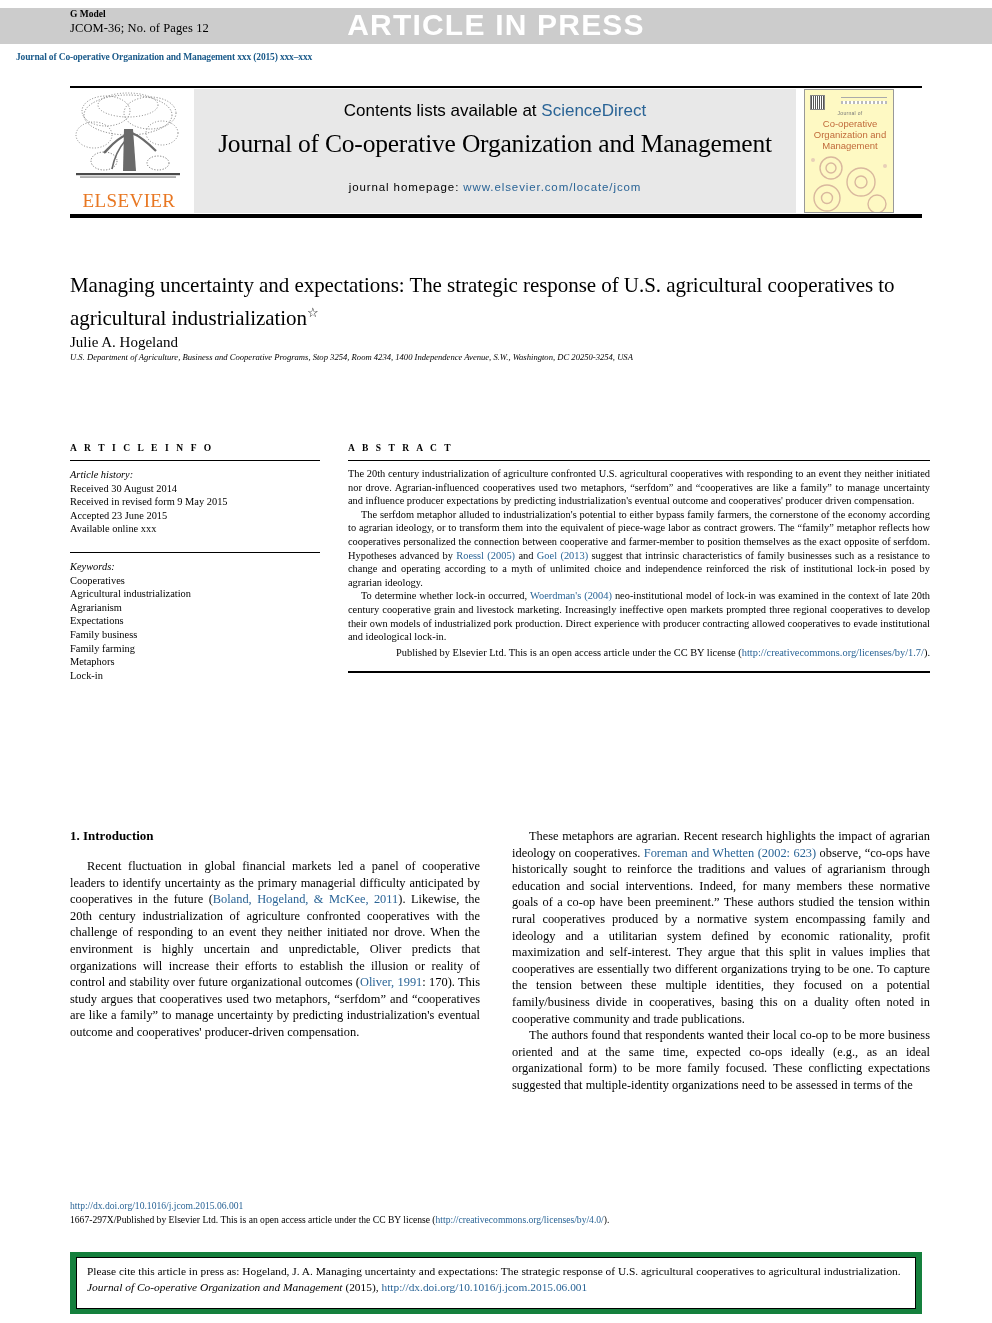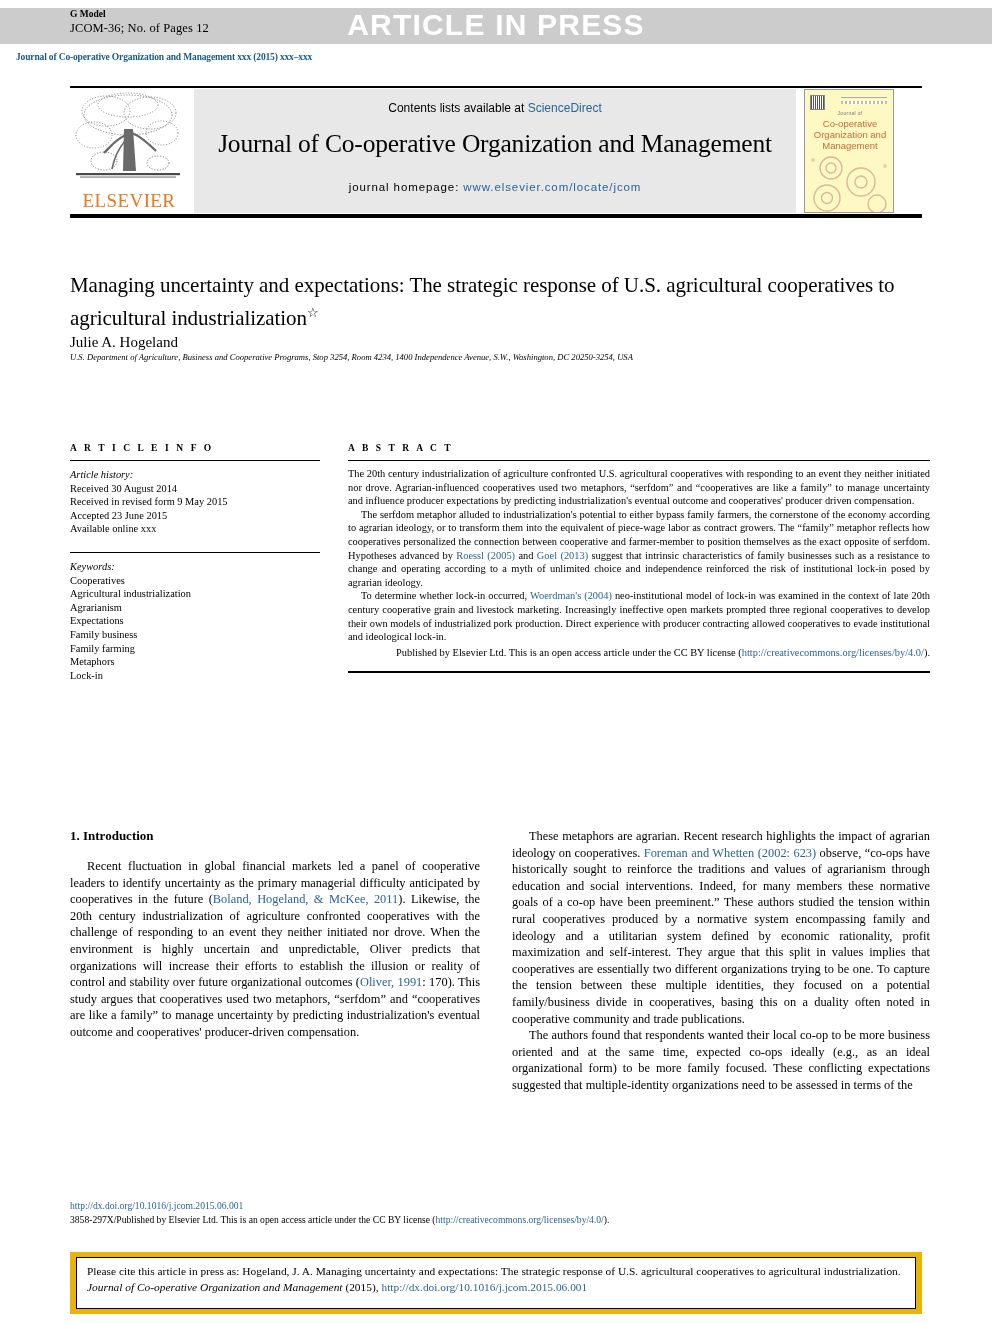--- a/index.html
+++ b/index.html
@@ -111,21 +111,21 @@
     width: 602px; height: 124px;
     background: #e8e8e8;
     box-sizing: border-box;
   }
   .contents-line {
     position: absolute;
     left: 0; top: 12px;
     width: 602px;
     text-align: center;
     font-family: "Liberation Sans", sans-serif;
-    font-size: 12px;
+    font-size: 17px;
     color: #000;
   }
   .contents-line .sd { color: #2a6496; }
   .journal-title {
     position: absolute;
     left: 0; top: 40px;
     width: 602px;
     text-align: center;
     font-family: "Liberation Serif", serif;
     font-size: 25.5px;
@@ -361,21 +361,21 @@
     color: #000;
   }
   .pub-footer .doi { color: #2a6496; }
 
   
   .cite-box {
     position: absolute;
     left: 70px; top: 1252px;
     width: 852px;
     height: 62px;
-    background: #eab308;
+    background: #15803d;
     box-sizing: border-box;
   }
   .cite-inner {
     position: absolute;
     left: 6px; top: 5px;
     width: 840px; height: 52px;
     background: #ffffff;
     border: 1px solid #000;
     box-sizing: border-box;
     padding: 6px 10px 0 10px;
@@ -491,38 +491,38 @@
     </div>
   </div>
 
   <div class="abs-col">
     <div class="sec-head">A B S T R A C T</div>
     <div class="hr-thin"></div>
     <div class="abs-body">
       <p class="first">The 20th century industrialization of agriculture confronted U.S. agricultural cooperatives with responding to an event they neither initiated nor drove. Agrarian-influenced cooperatives used two metaphors, “serfdom” and “cooperatives are like a family” to manage uncertainty and influence producer expectations by predicting industrialization's eventual outcome and cooperatives' producer driven compensation.</p>
       <p><span>The serfdom metaphor alluded to industrialization's potential to either bypass family farmers, the cornerstone of the economy according to agrarian ideology, or to transform them into the equivalent of piece-wage labor as contract growers. The “family” metaphor reflects how cooperatives personalized the connection between cooperative and farmer-member to position themselves as the exact opposite of serfdom. Hypotheses advanced by </span><span class="lnk">Roessl (2005)</span><span> and </span><span class="lnk">Goel (2013)</span><span> suggest that intrinsic characteristics of family businesses such as a resistance to change and operating according to a myth of unlimited choice and independence reinforced the risk of institutional lock-in posed by agrarian ideology.</span></p>
       <p><span>To determine whether lock-in occurred, </span><span class="lnk">Woerdman's (2004)</span><span> neo-institutional model of lock-in was examined in the context of late 20th century cooperative grain and livestock marketing. Increasingly ineffective open markets prompted three regional cooperatives to develop their own models of industrialized pork production. Direct experience with producer contracting allowed cooperatives to evade institutional and ideological lock-in.</span></p>
-      <p class="pub"><span>Published by Elsevier Ltd. This is an open access article under the CC BY license (</span><span class="lnk">http://</span><span class="lnk">creativecommons.org/licenses/by/4.0/</span><span>).</span></p>
+      <p class="pub"><span>Published by Elsevier Ltd. This is an open access article under the CC BY license (</span><span class="lnk">http://</span><span class="lnk">creativecommons.org/licenses/by/1.7/</span><span>).</span></p>
     </div>
     <div class="abs-rule-bot"></div>
   </div>
 
   <div class="col-left">
     <h2 class="h-sec">1. Introduction</h2>
     <p class="body-p"><span>Recent fluctuation in global financial markets led a panel of cooperative leaders to identify uncertainty as the primary managerial difficulty anticipated by cooperatives in the future (</span><span class="lnk">Boland, Hogeland, &amp; McKee, 2011</span><span>). Likewise, the 20th century industrialization of agriculture confronted cooperatives with the challenge of responding to an event they neither initiated nor drove. When the environment is highly uncertain and unpredictable, Oliver predicts that organizations will increase their efforts to establish the illusion or reality of control and stability over future organizational outcomes (</span><span class="lnk">Oliver, 1991</span><span>: 170). This study argues that cooperatives used two metaphors, “serfdom” and “cooperatives are like a family” to manage uncertainty by predicting industrialization's eventual outcome and cooperatives' producer-driven compensation.</span></p>
   </div>
 
   <div class="col-right">
     <p class="body-p"><span>These metaphors are agrarian. Recent research highlights the impact of agrarian ideology on cooperatives. </span><span class="lnk">Foreman and Whetten (2002: 623)</span><span> observe, “co-ops have historically sought to reinforce the traditions and values of agrarianism through education and social interventions. Indeed, for many members these normative goals of a co-op have been preeminent.” These authors studied the tension within rural cooperatives produced by a normative system encompassing family and ideology and a utilitarian system defined by economic rationality, profit maximization and self-interest. They argue that this split in values implies that cooperatives are essentially two different organizations trying to be one. To capture the tension between these multiple identities, they focused on a potential family/business divide in cooperatives, basing this on a duality often noted in cooperative community and trade publications.</span></p>
     <p class="body-p">The authors found that respondents wanted their local co-op to be more business oriented and at the same time, expected co-ops ideally (e.g., as an ideal organizational form) to be more family focused. These conflicting expectations suggested that multiple-identity organizations need to be assessed in terms of the</p>
   </div>
 
 
   <div class="pub-footer">
     <div class="doi lnk">http://dx.doi.org/10.1016/j.jcom.2015.06.001</div>
-    <div><span>3858-297X/Published by Elsevier Ltd. This is an open access article under the CC BY license (</span><span class="lnk">http://creativecommons.org/licenses/by/4.0/</span><span>).</span></div>
+    <div><span>1667-297X/Published by Elsevier Ltd. This is an open access article under the CC BY license (</span><span class="lnk">http://creativecommons.org/licenses/by/4.0/</span><span>).</span></div>
   </div>
 
   <div class="cite-box">
     <div class="cite-inner"><span>Please cite this article in press as: Hogeland, J. A. Managing uncertainty and expectations: The strategic response of U.S. agricultural cooperatives to agricultural industrialization. </span><i>Journal of Co-operative Organization and Management</i><span> (2015), </span><span class="lnk">http://dx.doi.org/10.1016/j.jcom.2015.06.001</span></div>
   </div>
 
 </div>
 
 </body></html>

